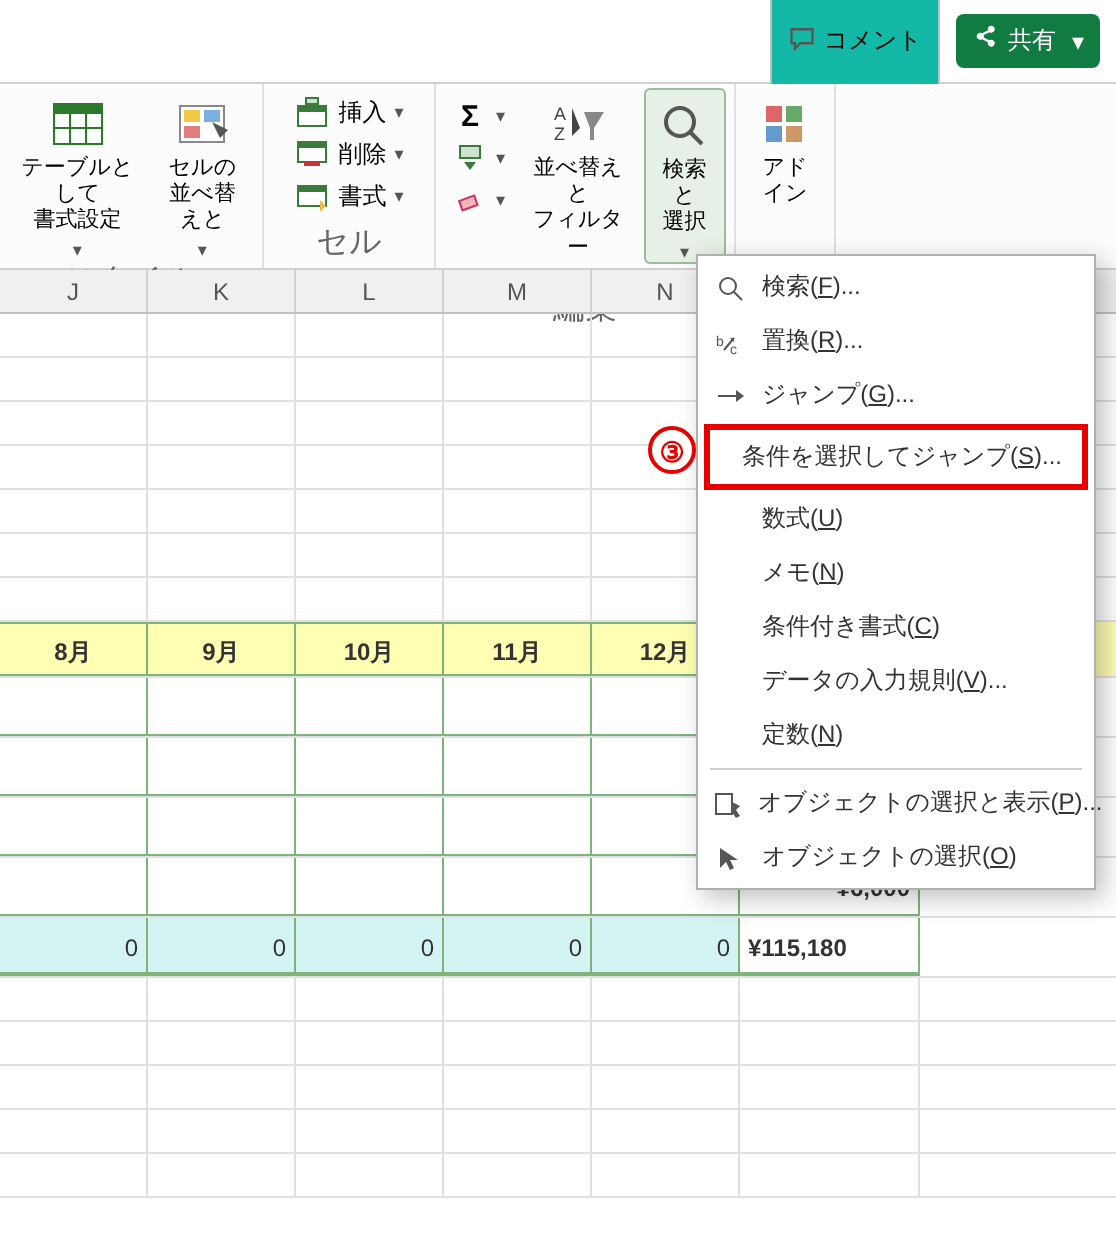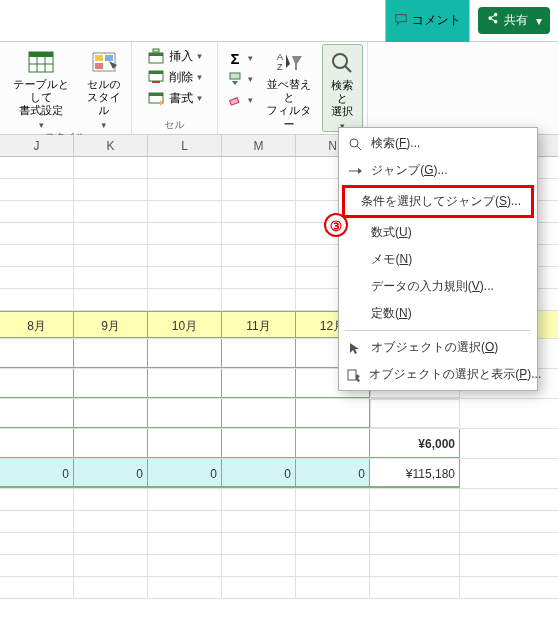--- a/index.html
+++ b/index.html
@@ -60,21 +60,21 @@
     padding: 2px 4px 0 4px;
     border-right: 1px solid #e0e0e0;
   }
   .group-body {
     flex: 1;
     display: flex;
     align-items: flex-start;
     gap: 2px;
   }
   .group-label {
-    font-size: 10px;
+    font-size: 16px;
     color: #666;
     text-align: center;
     padding-bottom: 2px;
   }
   .big-btn {
     display: flex;
     flex-direction: column;
     align-items: center;
     justify-content: flex-start;
     padding: 4px 4px 0 4px;
@@ -157,50 +157,51 @@
     white-space: nowrap;
   }
   .month-row { background: #ffffb4; height: 28px; }
   .month-row .cell {
     text-align: center;
     border-right: 1px solid #7cb47c;
     border-top: 1px solid #7cb47c;
     border-bottom: 1px solid #7cb47c;
     line-height: 28px;
     color: #333;
+    font-weight: bold;
   }
   .data-row .cell {
     border-right: 1px solid #7cb47c;
     border-bottom: 1px solid #7cb47c;
     background: #fff;
   }
   .data-row { height: 30px; }
   .data-row .cell { line-height: 30px; }
   .total-row .cell {
     background: #d4f4f4;
     border-right: 1px solid #7cb47c;
     border-bottom: 2px solid #7cb47c;
     line-height: 30px;
   }
   .total-row { height: 30px; }
   .sum-cell {
-    font-weight: normal;
+    font-weight: bold;
     background:#fff !important;
-    text-align:right;
+    text-align:left;
   }
   .yen-cell {
     background:#fff !important;
     text-align:right;
   }
 
   
   .dropdown {
     position: absolute;
     top: 127px;
-    left: 338px;
+    left: 348px;
     width: 200px;
     background: #fff;
     border: 1px solid #b0b0b0;
     box-shadow: 4px 4px 12px rgba(0,0,0,.25);
     z-index: 50;
     padding: 2px 0;
   }
   .dd-item {
     display: flex;
     align-items: center;
@@ -281,21 +282,21 @@
         <span class="ico">
           <svg width="26" height="22" viewBox="0 0 26 22">
               <rect x="2" y="2" width="22" height="18" fill="#fff" stroke="#888"></rect>
               <rect x="4" y="4" width="8" height="6" fill="#f2c849"></rect>
               <rect x="14" y="4" width="8" height="6" fill="#7db0e0"></rect>
               <rect x="4" y="12" width="8" height="6" fill="#e07d7d"></rect>
               <polygon points="18,10 26,14 22,18" fill="#555"></polygon>
             </svg>
         </span>
         <span style="white-space:pre-line">セルの
-スタイル</span>
+並べ替えと</span>
         <span class="chev-down">▾</span>
       </button>
     </div>
     <div class="group-label">スタイル</div>
   </div>
 
   <div class="group" style="width:86px">
     <div class="group-body">
       <div class="small-btn-col">
         <button class="small-btn">
@@ -382,20 +383,37 @@
             </svg>
         </span>
         <span style="white-space:pre-line">検索と
 選択</span>
         <span class="chev-down">▾</span>
       </button>
     </div>
     <div class="group-label">編集</div>
   </div>
 
+  <div class="group" style="width:50px">
+    <div class="group-body">
+      <button class="big-btn">
+        <span class="ico">
+          <svg width="24" height="22" viewBox="0 0 24 22">
+              <rect x="2" y="2" width="8" height="8" fill="#d66"></rect>
+              <rect x="12" y="2" width="8" height="8" fill="#6a6"></rect>
+              <rect x="2" y="12" width="8" height="8" fill="#69c"></rect>
+              <rect x="12" y="12" width="8" height="8" fill="#c96"></rect>
+            </svg>
+        </span>
+        <span style="white-space:pre-line">アド
+イン</span>
+      </button>
+    </div>
+    <div class="group-label"></div>
+  </div>
 
 </div>
 
 <div class="sheet-wrap">
   <div class="col-headers">
     <div class="col-h">J</div>
     <div class="col-h">K</div>
     <div class="col-h">L</div>
     <div class="col-h">M</div>
     <div class="col-h">N</div>
@@ -560,59 +578,74 @@
         <svg width="14" height="14" viewBox="0 0 14 14">
           <circle cx="6" cy="6" r="4" fill="none" stroke="#555"></circle>
           <line x1="9" y1="9" x2="13" y2="13" stroke="#555"></line>
         </svg>
       </span>
     <span>検索(<span class="shortcut">F</span>)...</span>
   </div>
   <div class="dd-item">
     <span class="dd-ico">
         <svg width="14" height="14" viewBox="0 0 14 14">
+          <text x="0" y="9" font-size="7" fill="#555">b</text>
+          <text x="7" y="13" font-size="7" fill="#555">c</text>
+          <path d="M4 11 L9 5" stroke="#555"></path>
+          <polygon points="9,5 7,5 9,7" fill="#555"></polygon>
+        </svg>
+      </span>
+    <span>置換(<span class="shortcut">R</span>)...</span>
+  </div>
+  <div class="dd-item">
+    <span class="dd-ico">
+        <svg width="14" height="14" viewBox="0 0 14 14">
           <line x1="1" y1="7" x2="10" y2="7" stroke="#555"></line>
           <polygon points="10,4 14,7 10,10" fill="#555"></polygon>
         </svg>
       </span>
     <span>ジャンプ(<span class="shortcut">G</span>)...</span>
   </div>
   <div class="dd-item dd-highlight">
     <span class="dd-ico"></span>
     <span>条件を選択してジャンプ(<span class="shortcut">S</span>)...</span>
   </div>
   <div class="dd-item">
     <span class="dd-ico"></span>
     <span>数式(<span class="shortcut">U</span>)</span>
   </div>
   <div class="dd-item">
     <span class="dd-ico"></span>
     <span>メモ(<span class="shortcut">N</span>)</span>
   </div>
   <div class="dd-item">
     <span class="dd-ico"></span>
+    <span>条件付き書式(<span class="shortcut">C</span>)</span>
+  </div>
+  <div class="dd-item">
+    <span class="dd-ico"></span>
     <span>データの入力規則(<span class="shortcut">V</span>)...</span>
   </div>
   <div class="dd-item">
     <span class="dd-ico"></span>
     <span>定数(<span class="shortcut">N</span>)</span>
   </div>
   <div class="dd-sep"></div>
-  <div class="dd-item">
-    <span class="dd-ico">
-        <svg width="14" height="14" viewBox="0 0 14 14">
-          <polygon points="2,2 2,12 5,9 7,13 9,12 7,8 11,8" fill="#555"></polygon>
-        </svg>
-      </span>
-    <span>オブジェクトの選択(<span class="shortcut">O</span>)</span>
-  </div>
   <div class="dd-item">
     <span class="dd-ico">
         <svg width="14" height="14" viewBox="0 0 14 14">
           <rect x="1" y="2" width="8" height="10" fill="none" stroke="#555"></rect>
           <polygon points="9,6 13,8 11,10 13,13 11,14 9,11" fill="#555"></polygon>
         </svg>
       </span>
     <span>オブジェクトの選択と表示(<span class="shortcut">P</span>)...</span>
   </div>
+  <div class="dd-item">
+    <span class="dd-ico">
+        <svg width="14" height="14" viewBox="0 0 14 14">
+          <polygon points="2,2 2,12 5,9 7,13 9,12 7,8 11,8" fill="#555"></polygon>
+        </svg>
+      </span>
+    <span>オブジェクトの選択(<span class="shortcut">O</span>)</span>
+  </div>
 </div>
 
 <div class="annot">③</div>
 
 </body></html>

